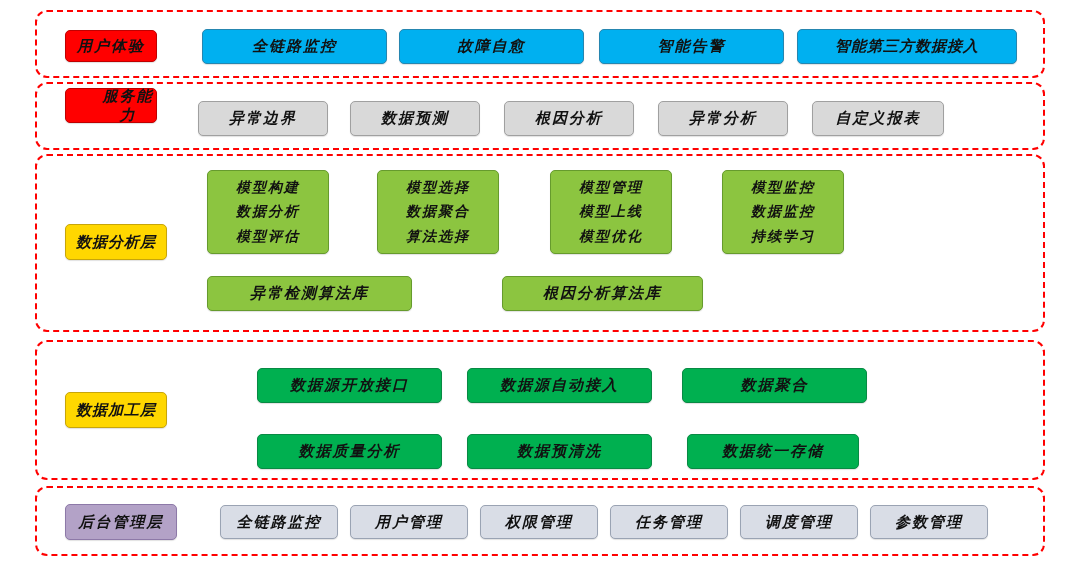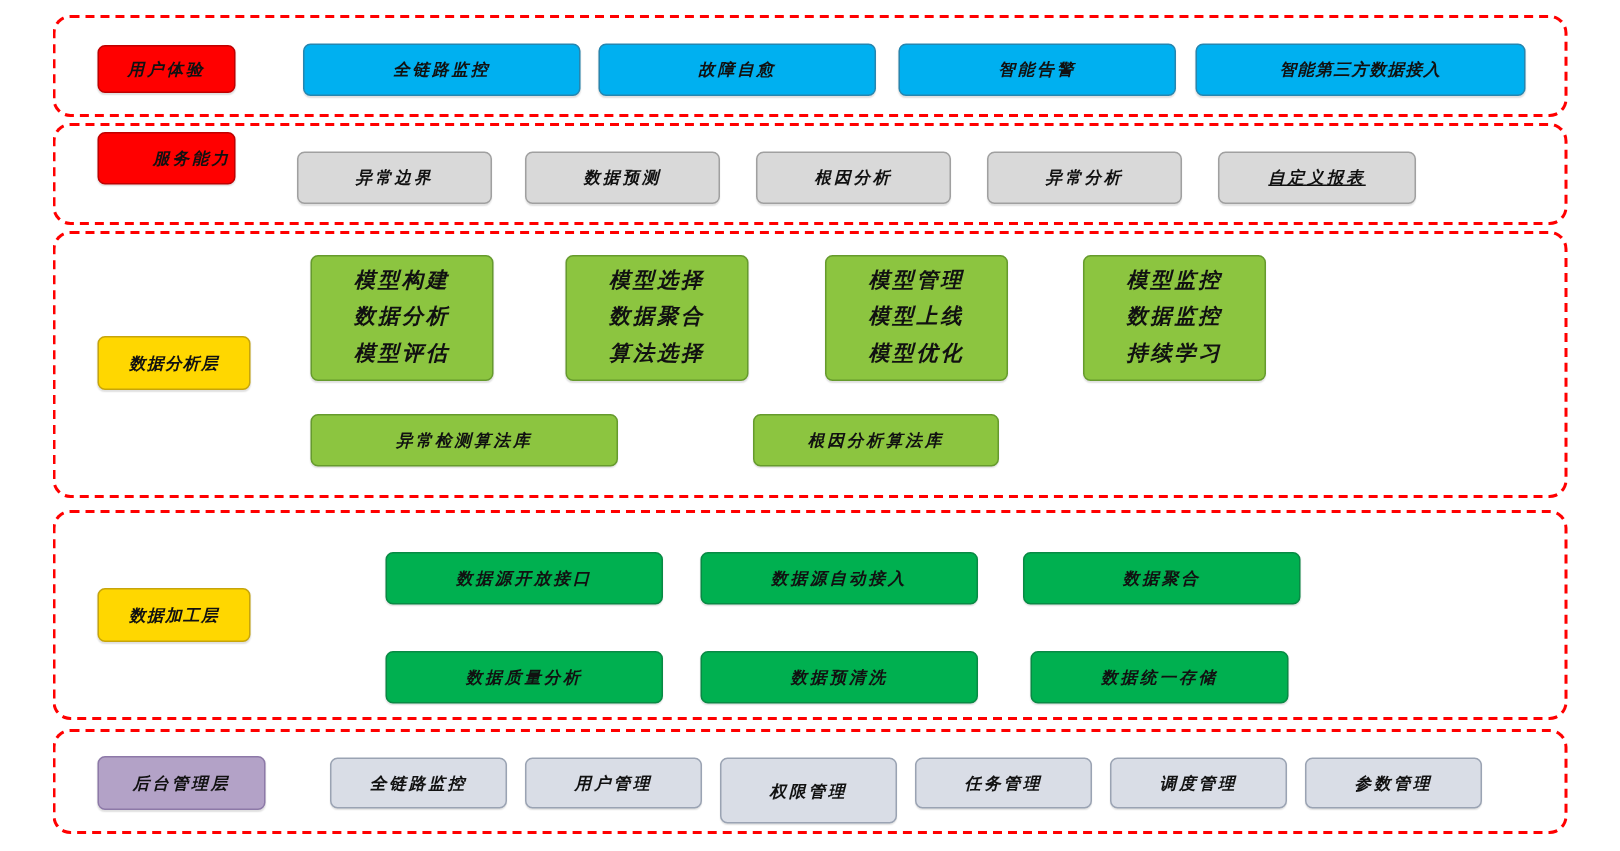--- a/index.html
+++ b/index.html
@@ -23,21 +23,21 @@
     background: #ffffff;
   }
   .box {
     position: absolute;
     display: flex;
     align-items: center;
     justify-content: center;
     text-align: center;
     font-weight: bold;
     font-style: italic;
-    font-size: 11px;
+    font-size: 15px;
     letter-spacing: 2px;
     color: #111111;
     border-radius: 5px;
     box-sizing: border-box;
     box-shadow: 0 1px 1px rgba(0,0,0,0.12);
   }
   .red    { background: #ff0000; border: 1px solid #c00000; }
   .blue   { background: #00b0f0; border: 1px solid #2586b0; }
   .gray   { background: #d9d9d9; border: 1px solid #a0a0a0; }
   .yellow { background: #ffd700; border: 1px solid #c7a50a; }
@@ -66,21 +66,21 @@
     <div class="box blue" style="left:562px; top:17px; width:185px; height:35px;">智能告警</div>
     <div class="box blue" style="left:760px; top:17px; width:220px; height:35px; letter-spacing:1px;">智能第三方数据接入</div>
   </div>
 
   <div class="band" style="left:35px; top:82px; width:1010px; height:68px;">
     <div class="box red" style="left:28px; top:4px; width:92px; height:35px;padding-left:34px;">服务能力</div>
     <div class="box gray" style="left:161px; top:17px; width:130px; height:35px;">异常边界</div>
     <div class="box gray" style="left:313px; top:17px; width:130px; height:35px;">数据预测</div>
     <div class="box gray" style="left:467px; top:17px; width:130px; height:35px;">根因分析</div>
     <div class="box gray" style="left:621px; top:17px; width:130px; height:35px;">异常分析</div>
-    <div class="box gray" style="left:775px; top:17px; width:132px; height:35px;text-decoration:underline;">自定义报表</div>
+    <div class="box gray" style="left:775px; top:17px; width:132px; height:35px;">自定义报表</div>
   </div>
 
   <div class="band" style="left:35px; top:154px; width:1010px; height:178px;">
     <div class="box yellow" style="left:28px; top:68px; width:102px; height:36px; letter-spacing:1px;">数据分析层</div>
 
     <div class="box lgreen group" style="left:170px; top:14px; width:122px; height:84px;">
       <span>模型构建</span>
       <span>数据分析</span>
       <span>模型评估</span>
     </div>
@@ -94,38 +94,38 @@
       <span>模型上线</span>
       <span>模型优化</span>
     </div>
     <div class="box lgreen group" style="left:685px; top:14px; width:122px; height:84px;">
       <span>模型监控</span>
       <span>数据监控</span>
       <span>持续学习</span>
     </div>
 
     <div class="box lgreen" style="left:170px; top:120px; width:205px; height:35px;">异常检测算法库</div>
-    <div class="box lgreen" style="left:465px; top:120px; width:164px; height:35px;">根因分析算法库</div>
+    <div class="box lgreen" style="left:465px; top:120px; width:201px; height:35px;">根因分析算法库</div>
   </div>
 
   <div class="band" style="left:35px; top:340px; width:1010px; height:140px;">
     <div class="box yellow" style="left:28px; top:50px; width:102px; height:36px; letter-spacing:1px;">数据加工层</div>
 
     <div class="box green" style="left:220px; top:26px; width:185px; height:35px;">数据源开放接口</div>
     <div class="box green" style="left:430px; top:26px; width:185px; height:35px;">数据源自动接入</div>
     <div class="box green" style="left:645px; top:26px; width:185px; height:35px;">数据聚合</div>
 
     <div class="box green" style="left:220px; top:92px; width:185px; height:35px;">数据质量分析</div>
     <div class="box green" style="left:430px; top:92px; width:185px; height:35px;">数据预清洗</div>
     <div class="box green" style="left:650px; top:92px; width:172px; height:35px;text-align:right;">数据统一存储</div>
   </div>
 
   <div class="band" style="left:35px; top:486px; width:1010px; height:70px;">
     <div class="box purple" style="left:28px; top:16px; width:112px; height:36px;">后台管理层</div>
     <div class="box grayb" style="left:183px; top:17px; width:118px; height:34px;">全链路监控</div>
     <div class="box grayb" style="left:313px; top:17px; width:118px; height:34px;">用户管理</div>
-    <div class="box grayb" style="left:443px; top:17px; width:118px; height:44px;">权限管理</div>
+    <div class="box grayb" style="left:443px; top:17px; width:118px; height:34px;">权限管理</div>
     <div class="box grayb" style="left:573px; top:17px; width:118px; height:34px;">任务管理</div>
     <div class="box grayb" style="left:703px; top:17px; width:118px; height:34px;">调度管理</div>
     <div class="box grayb" style="left:833px; top:17px; width:118px; height:34px;">参数管理</div>
   </div>
 
 </div>
 
 </body></html>

